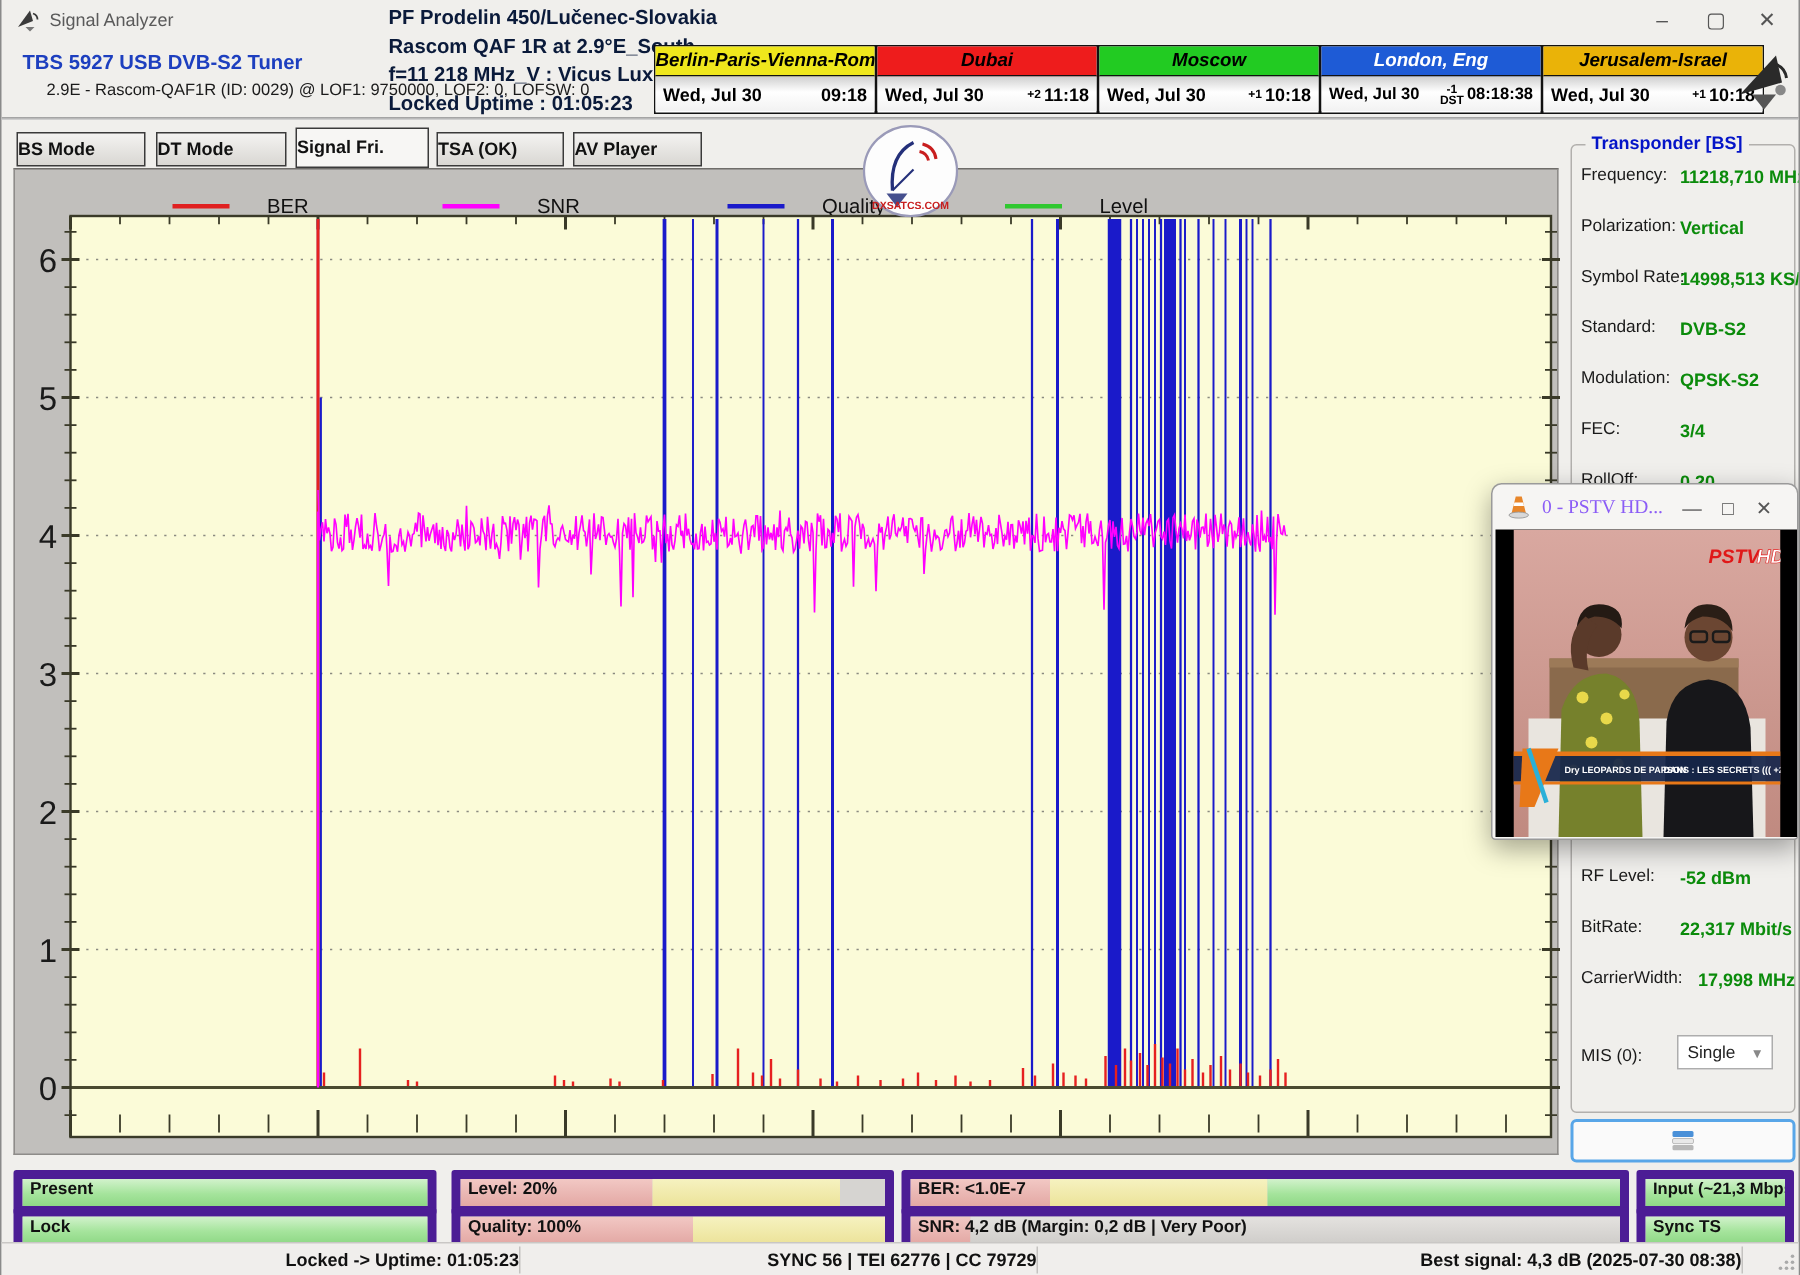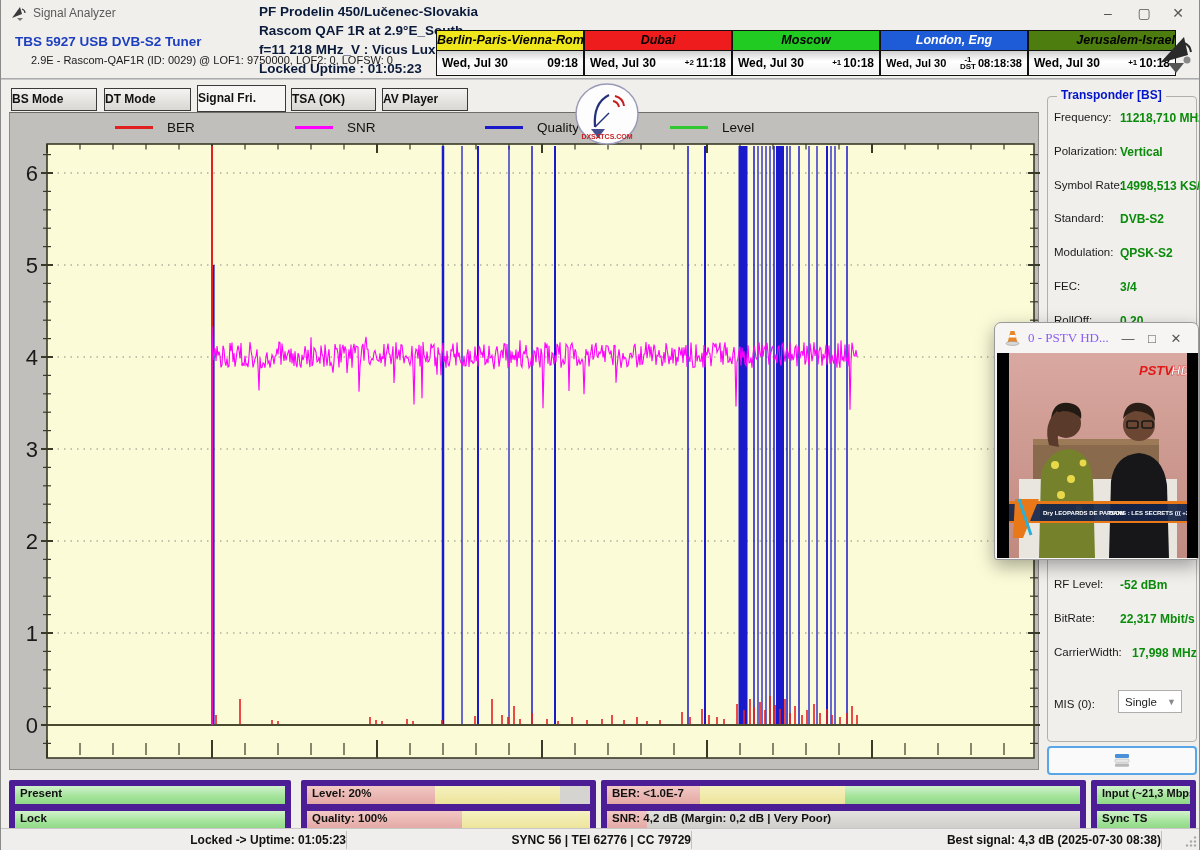--- a/index.html
+++ b/index.html
@@ -31,21 +31,21 @@
 
   
   .tab { top:88px; height:23px; background:linear-gradient(#f4f3f1,#d9d7d3); border:1.6px solid #3a3a3a;
          font-size:12px; font-weight:bold; color:#111; text-align:left; cursor:pointer; }
   .tab.active { top:85px; height:27px; background:#f7f6f4; border-width:1.8px; z-index:3; }
   .tab span { display:block; line-height:20px; }
   .tab.active span { line-height:24px; }
 
   
   #chart-panel { left:8px; top:112px; width:1030px; height:658px; background:#c1bfbc; border:1px solid #8e8c89; border-top-color:#6f6d6a; }
-  .legend-item { top:6px; height:16px; display:flex; align-items:center; gap:14px; }
+  .legend-item { top:16px; height:16px; display:flex; align-items:center; gap:25px; }
   .legend-line { width:38px; height:3px; }
   .legend-label { font-size:13.5px; color:#111; }
   #chart-svg { position:absolute; left:0; top:0; }
 
   
   #dxsatcs { left:574px; top:83px; width:64px; height:62px; z-index:4; }
 
   
   #groupbox { left:1046px; top:96px; width:150px; height:646px; border:1px solid #b2b0ad; border-radius:4px; }
   #group-title { left:1056px; top:88px; font-size:12px; font-weight:bold; color:#0414c8; background:#f0efec; padding:0 4px; }
@@ -146,21 +146,21 @@
   <div class="clock-body" style="font-size:11px">
       <span class="clock-date">Wed, Jul 30</span>
     <span class="clock-off">
         <span>-1</span>
         <span>DST</span>
       </span>
     <span class="clock-time">08:18:38</span>
     </div>
 </div>
 <div class="clock abs" style="left:1027px">
-  <div class="clock-head" style="background: #4d7c0f; text-align: right;">Jerusalem-Israel</div>
+  <div class="clock-head" style="background: #eab308;">Jerusalem-Israel</div>
   <div class="clock-body">
       <span class="clock-date">Wed, Jul 30</span>
     <span class="clock-off">
         <span>+1</span>
         <span></span>
       </span>
     <span class="clock-time">10:18</span>
     </div>
 </div>
 

